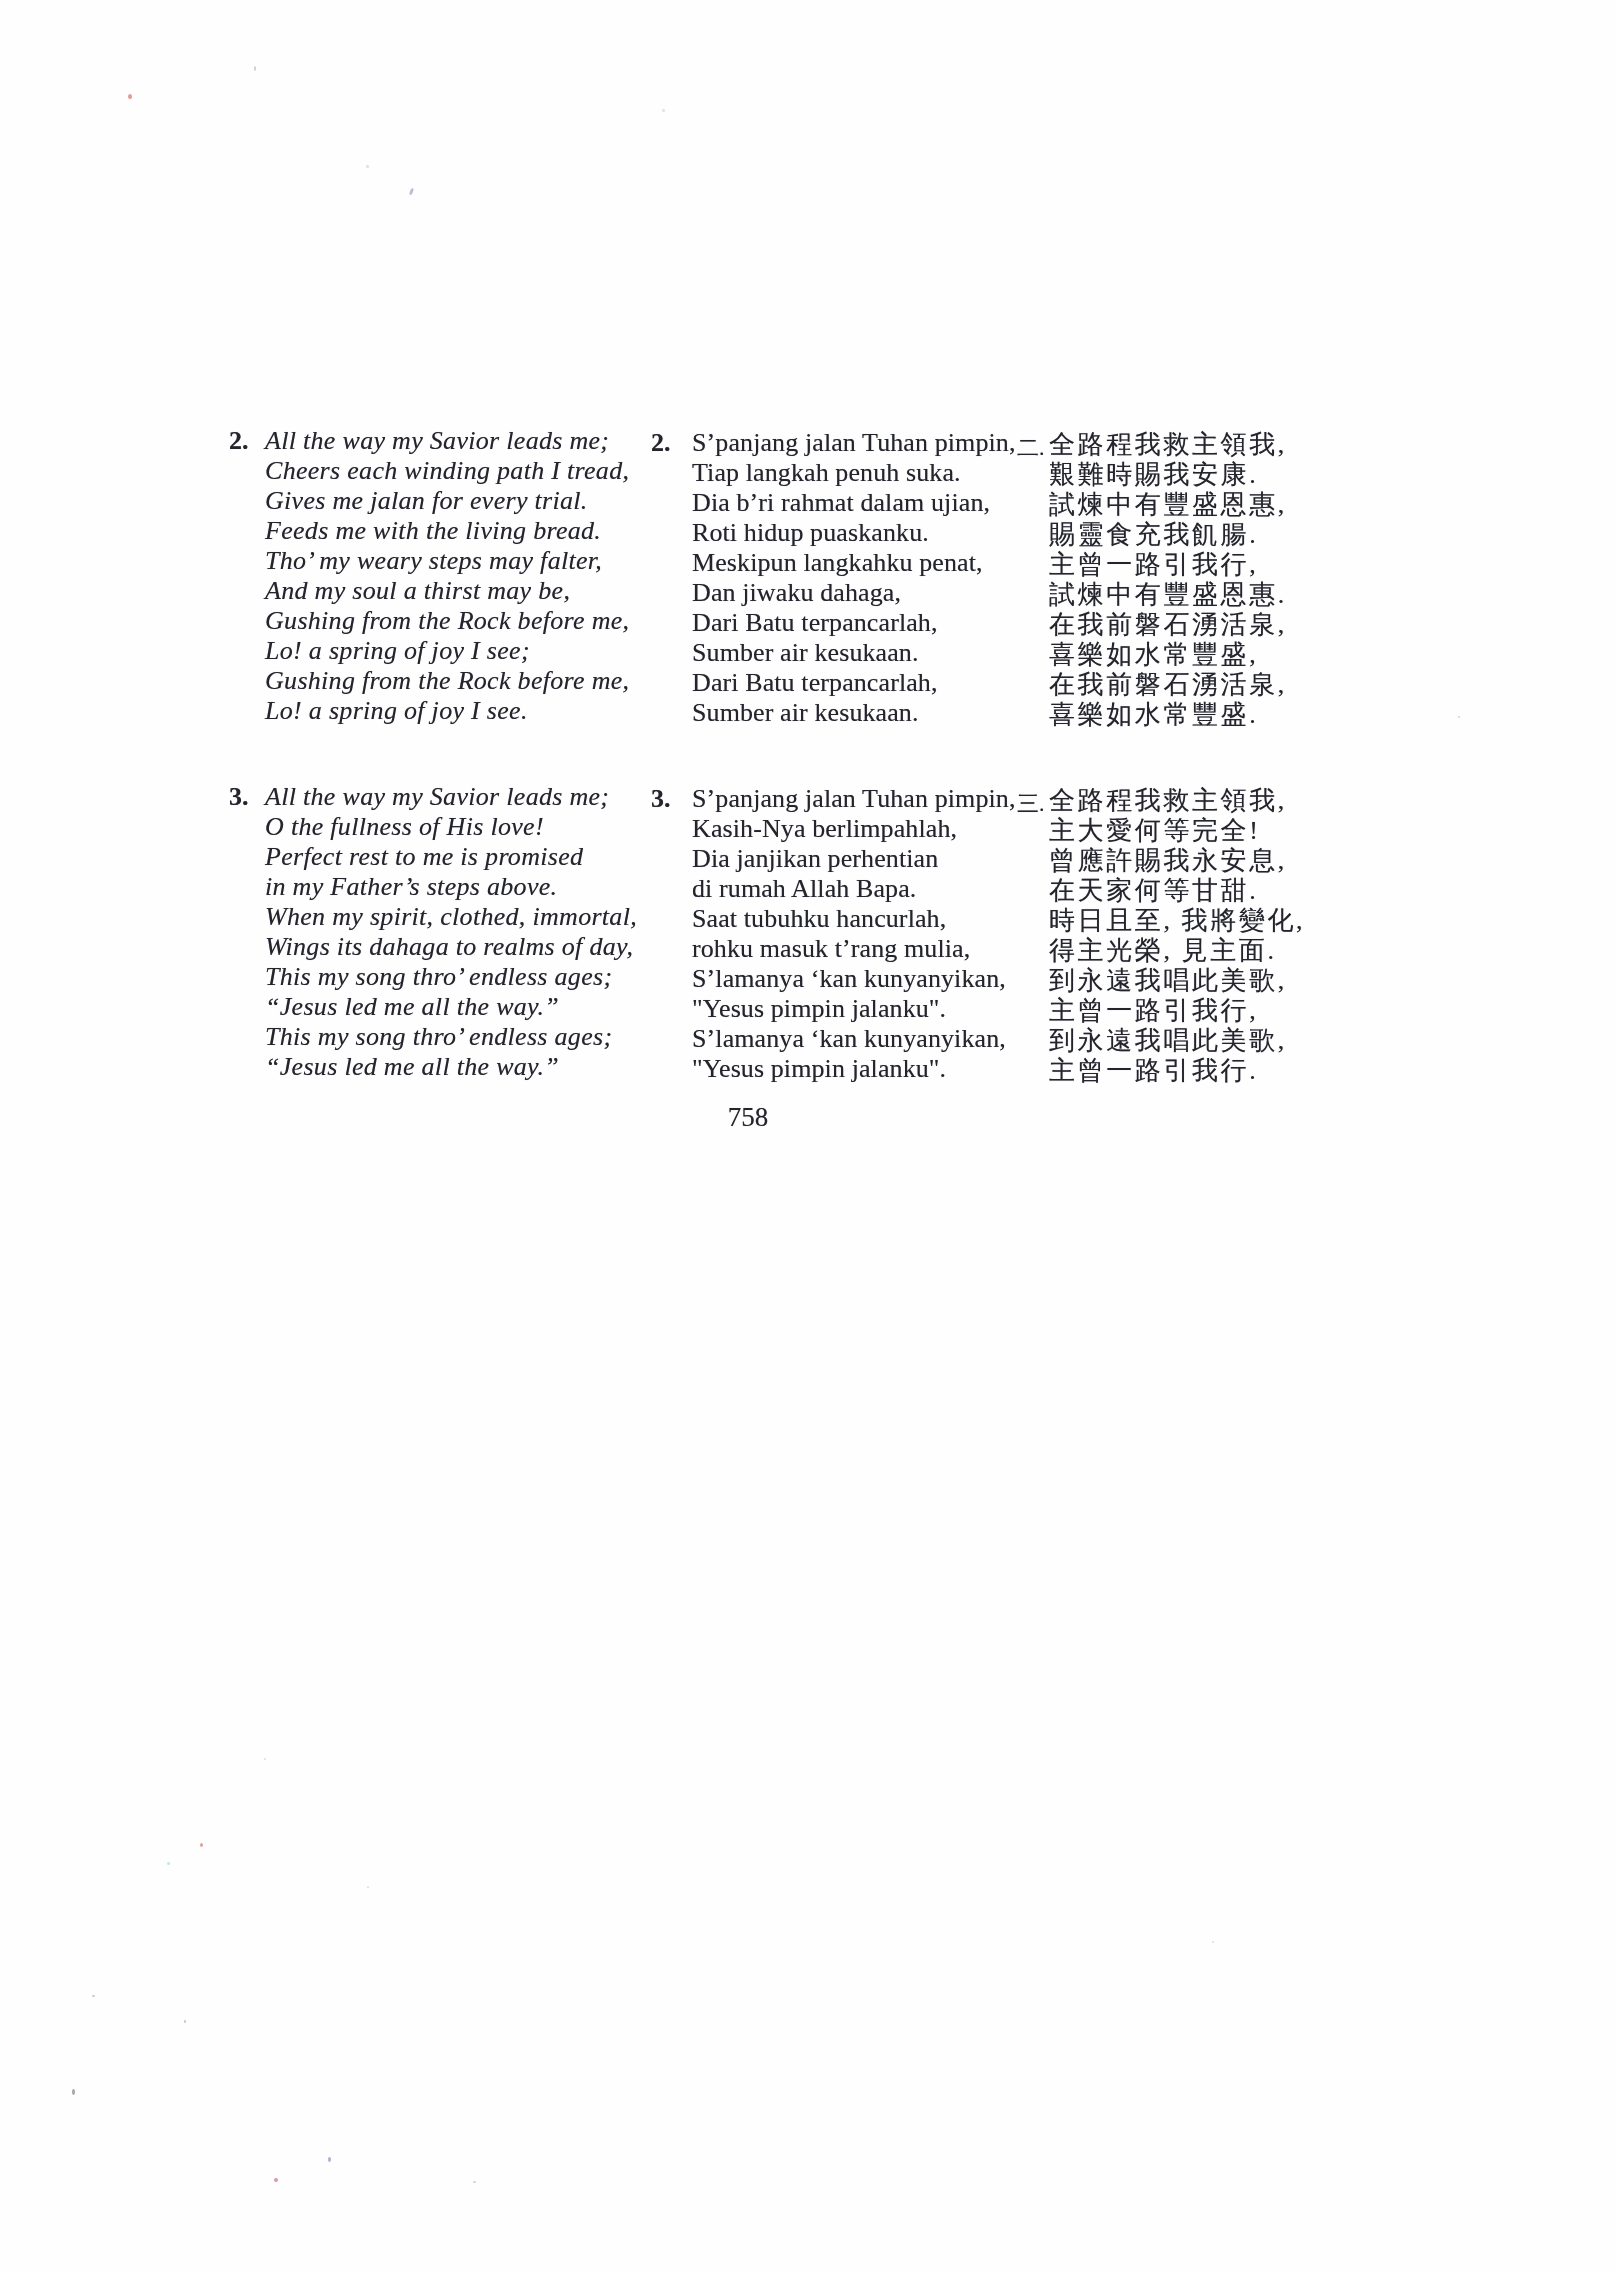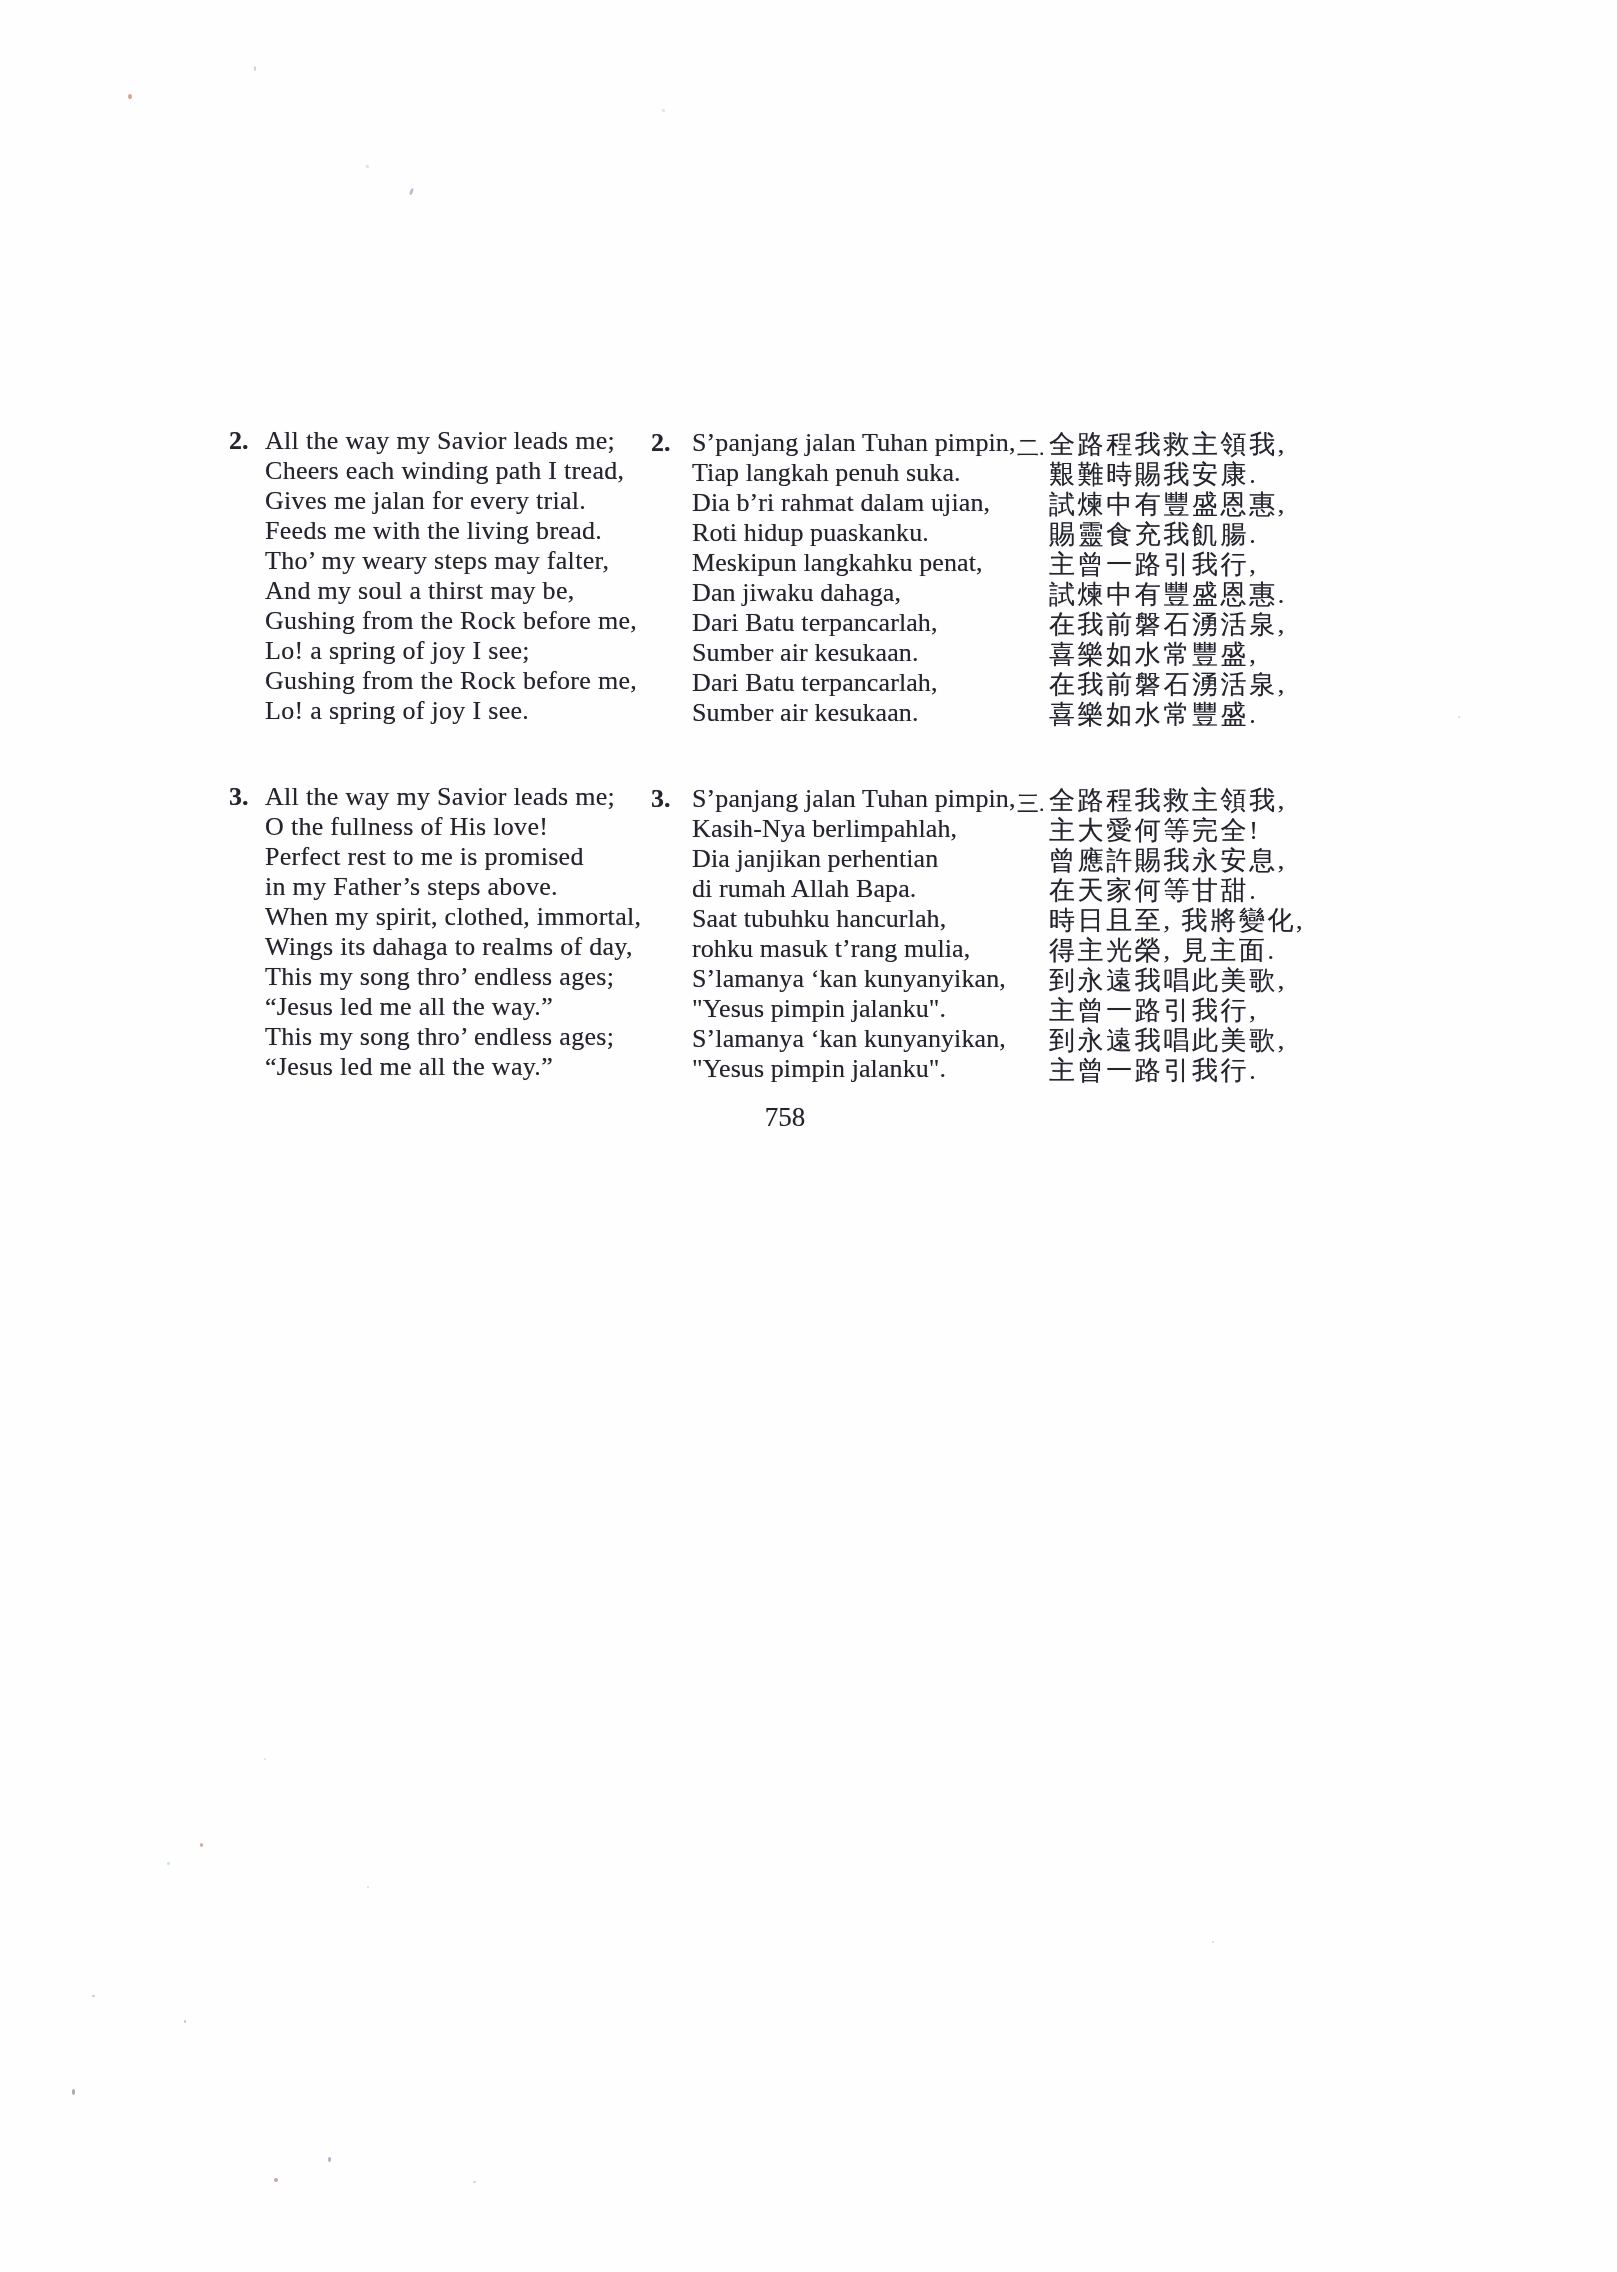--- a/index.html
+++ b/index.html
@@ -26,21 +26,21 @@
     font-style: normal;
     flex: 0 0 auto;
     text-shadow: 0 0 0.7px rgba(30,32,44,0.45);
   }
   .lines .line {
     font-size: 26px;
     line-height: 30px;
     text-shadow: 0 0 0.7px rgba(30,32,44,0.45);
   }
   
-  .en .lines .line { letter-spacing: 0.3px; }
+  .en .lines .line { font-style: italic; letter-spacing: 0.3px; }
   .en .vnum { width: 36px; }
   
   .id .vnum { width: 19px; }
   .id .lines .line { letter-spacing: 0.1px; margin-left: 22px; }
   
   .zh .vnum { width: 32px; font-size: 22px; font-weight: normal; padding-top: 2.6px; }
   .zh .lines .line { font-size: 26px; letter-spacing: 2.6px; line-height: 30px; }
   
   .mel {
     text-decoration-thickness: 1.6px;
@@ -48,21 +48,21 @@
   }
   
   .c2en { left: 229px;  top: 426px; }
   .c2id { left: 651px; top: 428px; }
   .c2zh { left: 1017px; top: 430px; }
   .c3en { left: 229px;  top: 782px; }
   .c3id { left: 651px; top: 784px; }
   .c3zh { left: 1017px; top: 786px; }
   .page-number {
     position: absolute;
-    left: 736px;
+    left: 699px;
     top: 1102px;
     width: 98px;
     text-align: center;
     font-size: 27px;
     line-height: 30px;
     text-shadow: 0 0 0.7px rgba(30,32,44,0.45);
   }
   
   .speck { position: absolute; border-radius: 50%; opacity: 0.55; }
 </style>

